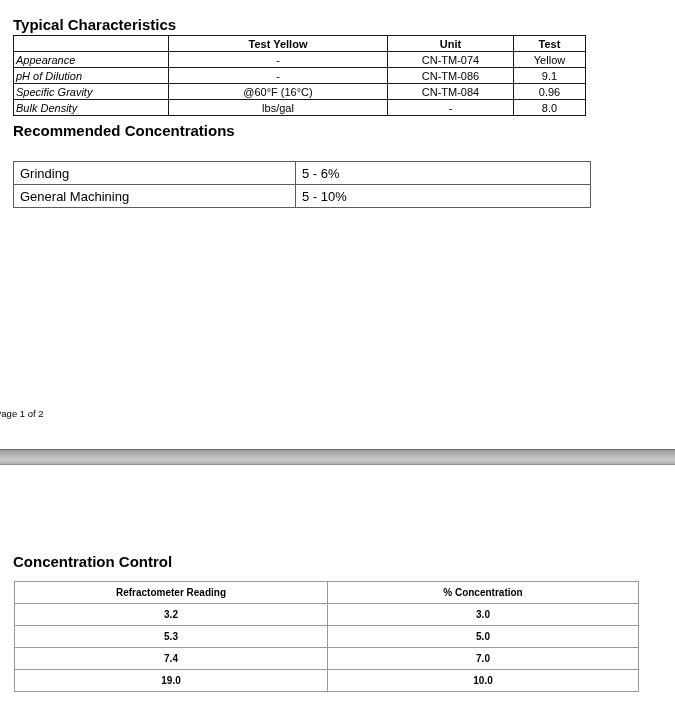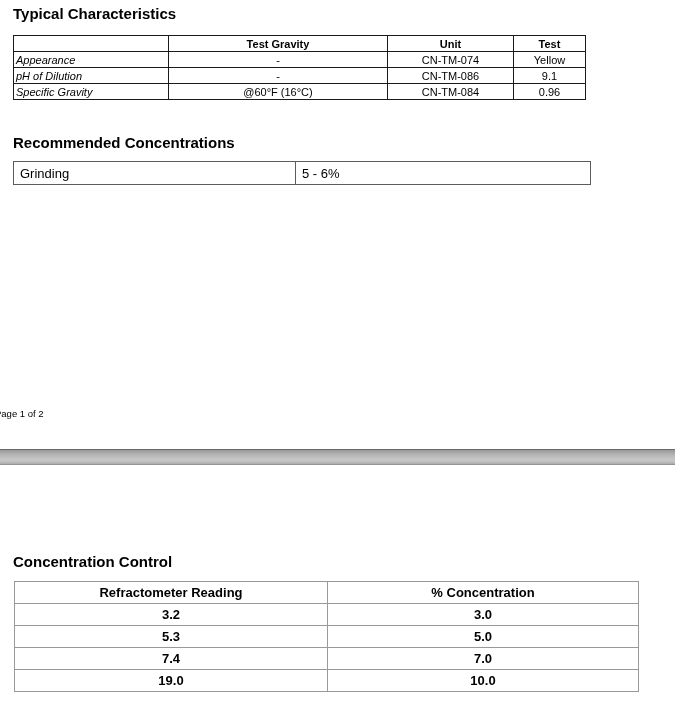--- a/index.html
+++ b/index.html
@@ -52,46 +52,46 @@
     left: 0;
     top: 449px;
     width: 675px;
     height: 14px;
     border-top: 1px solid #6a6a6a;
     border-bottom: 1px solid #949494;
     background: linear-gradient(to bottom, #989898 0%, #b2b2b2 30%, #c6c6c6 65%, #c2c2c2 82%, #ababab 100%);
   }
 
   
-  #control-table { left: 14px; top: 581px; width: 624px; font-size: 13px; }
+  #control-table { left: 14px; top: 581px; width: 624px; font-size: 10px; }
   #control-table td, #control-table th { border: 1px solid #999999; height: 21px; padding: 0; text-align: center; }
   #control-table th { font-weight: bold; }
   #control-table td { font-weight: bold; }
   #control-table { border: 1px solid #8c8c8c; }
 </style>
 </head>
 <body>
 
 <div id="canvas">
 
   <div>
 
-    <div class="section-title" style="top: 6px;">Typical Characteristics</div>
+    <div class="section-title" style="top: 17px;">Typical Characteristics</div>
 
     <table id="typical-table">
       <colgroup>
         <col style="width:155px">
           <col style="width:219px">
           <col style="width:126px">
           <col style="width:72px">
       </colgroup>
       <tbody>
           <tr>
         <th></th>
-        <th>Test Gravity</th>
+        <th>Test Yellow</th>
         <th>Unit</th>
         <th>Test</th>
       </tr>
       <tr>
         <td class="rowlabel">Appearance</td>
         <td>-</td>
         <td>CN-TM-074</td>
         <td>Yellow</td>
       </tr>
       <tr>
@@ -99,34 +99,44 @@
         <td>-</td>
         <td>CN-TM-086</td>
         <td>9.1</td>
       </tr>
       <tr>
         <td class="rowlabel">Specific Gravity</td>
         <td>@60°F (16°C)</td>
         <td>CN-TM-084</td>
         <td>0.96</td>
       </tr>
+      <tr>
+        <td class="rowlabel">Bulk Density</td>
+        <td>lbs/gal</td>
+        <td>-</td>
+        <td>8.0</td>
+      </tr>
     </tbody>
       </table>
 
-    <div class="section-title" style="top: 135px;">Recommended Concentrations</div>
+    <div class="section-title" style="top: 123px;">Recommended Concentrations</div>
 
     <table id="concentrations-table">
       <colgroup>
         <col style="width:282px">
           <col style="width:295px">
       </colgroup>
       <tbody>
           <tr>
         <td>Grinding</td>
         <td>5 - 6%</td>
+      </tr>
+      <tr>
+        <td>General Machining</td>
+        <td>5 - 10%</td>
       </tr>
     </tbody>
       </table>
 
     <div id="page-number">Page 1 of 2</div>
   </div>
 
   <div id="page-separator"></div>
 
   <div>

